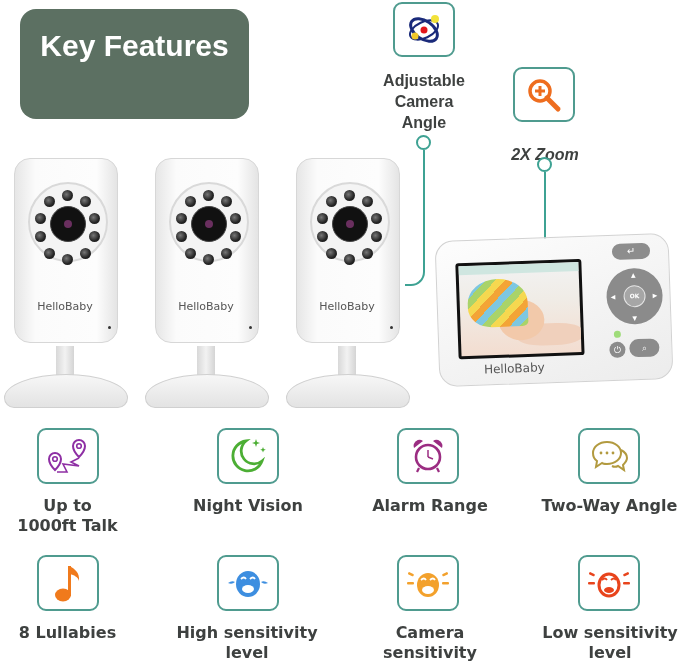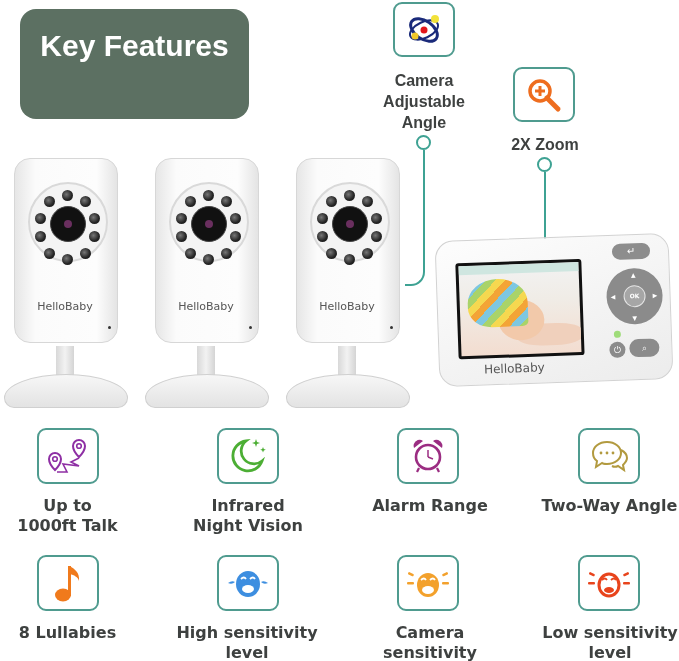--- a/index.html
+++ b/index.html
@@ -54,37 +54,37 @@
 <div class="ibox" style="left:393px;top:2px;width:62px;height:55px;">
   <svg width="40" height="38" viewBox="0 0 40 38">
     <ellipse cx="20" cy="19" rx="15" ry="9" fill="none" stroke="#1a2a7a" stroke-width="3" transform="rotate(35 20 19)"></ellipse>
     <ellipse cx="20" cy="19" rx="15" ry="8" fill="none" stroke="#1a2a7a" stroke-width="2" transform="rotate(-25 20 19)"></ellipse>
     <circle cx="20" cy="19" r="3.5" fill="#e2161b"></circle>
     <circle cx="31" cy="8" r="4" fill="#f2e23a"></circle>
     <circle cx="11" cy="25" r="3.5" fill="#f2c82a"></circle>
   </svg>
 </div>
 <div class="lbl lbl-top" style="left:366px;top:70px;width:116px;">
+  <div>Adjustable</div>
   <div>Camera</div>
-  <div>Adjustable</div>
   <div>Angle</div>
 </div>
 <div class="connector-circle" style="left:416px;top:135px;"></div>
 <div class="connector-line" style="left:423px;top:150px;height:120px;"></div>
 <div class="abs" style="left:405px;top:268px;width:20px;height:18px;border-right:2px solid #3ea293;border-bottom:2px solid #3ea293;border-bottom-right-radius:14px;"></div>
 
 <div class="ibox" style="left:513px;top:67px;width:62px;height:55px;">
   <svg width="36" height="36" viewBox="0 0 36 36">
     <circle cx="14" cy="14" r="10" fill="none" stroke="#ee6d1f" stroke-width="3.5"></circle>
     <line x1="21" y1="21" x2="32" y2="32" stroke="#ee6d1f" stroke-width="5" stroke-linecap="round"></line>
     <line x1="9" y1="14" x2="19" y2="14" stroke="#ee6d1f" stroke-width="3"></line>
     <line x1="14" y1="9" x2="14" y2="19" stroke="#ee6d1f" stroke-width="3"></line>
   </svg>
 </div>
-<div class="lbl lbl-top" style="left:495px;top:134px;width:100px;">2X Zoom</div>
+<div class="lbl lbl-top" style="left:495px;top:144px;width:100px;font-style:italic;">2X Zoom</div>
 <div class="connector-circle" style="left:537px;top:157px;"></div>
 <div class="connector-line" style="left:544px;top:172px;height:96px;"></div>
 
 <div class="cam" style="left:10px;top:158px;">
   <div class="cam-stem"></div>
   <div class="cam-base"></div>
   <div class="cam-body"></div>
   <div class="cam-ring" style="left:18px;"></div>
   <div class="cam-led" style="left:52px;top:32px;"></div>
   <div class="cam-led" style="left:34px;top:38px;"></div>
@@ -179,21 +179,20 @@
 </div>
 
 <div class="ibox" style="left:217px;top:428px;">
   <svg width="44" height="40" viewBox="0 0 44 40">
     <path d="M20 5 a15 15 0 1 0 16 20 a12 12 0 1 1 -16 -20z" fill="none" stroke="#4cae34" stroke-width="2.8"></path>
     <path d="M30 3 l1 3 l3 1 l-3 1 l-1 3 l-1 -3 l-3 -1 l3 -1z" fill="#4cae34"></path>
     <path d="M37 11 l0.8 2 l2 0.8 l-2 0.8 l-0.8 2 l-0.8 -2 l-2 -0.8 l2 -0.8z" fill="#4cae34"></path>
   </svg>
 </div>
 <div class="lbl" style="left:178px;top:496px;width:140px;">
-  <div>Infrared</div>
   <div>Night Vision</div>
 </div>
 
 <div class="ibox" style="left:397px;top:428px;">
   <svg width="40" height="40" viewBox="0 0 40 40">
     <path d="M6 12 a6 6 0 0 1 9 -7 z" fill="#9b2d82"></path>
     <path d="M34 12 a6 6 0 0 0 -9 -7 z" fill="#9b2d82"></path>
     <circle cx="20" cy="21" r="12" fill="none" stroke="#9b2d82" stroke-width="2.6"></circle>
     <line x1="20" y1="21" x2="20" y2="14" stroke="#9b2d82" stroke-width="1.5"></line>
     <line x1="20" y1="21" x2="25" y2="23" stroke="#9b2d82" stroke-width="1.5"></line>

